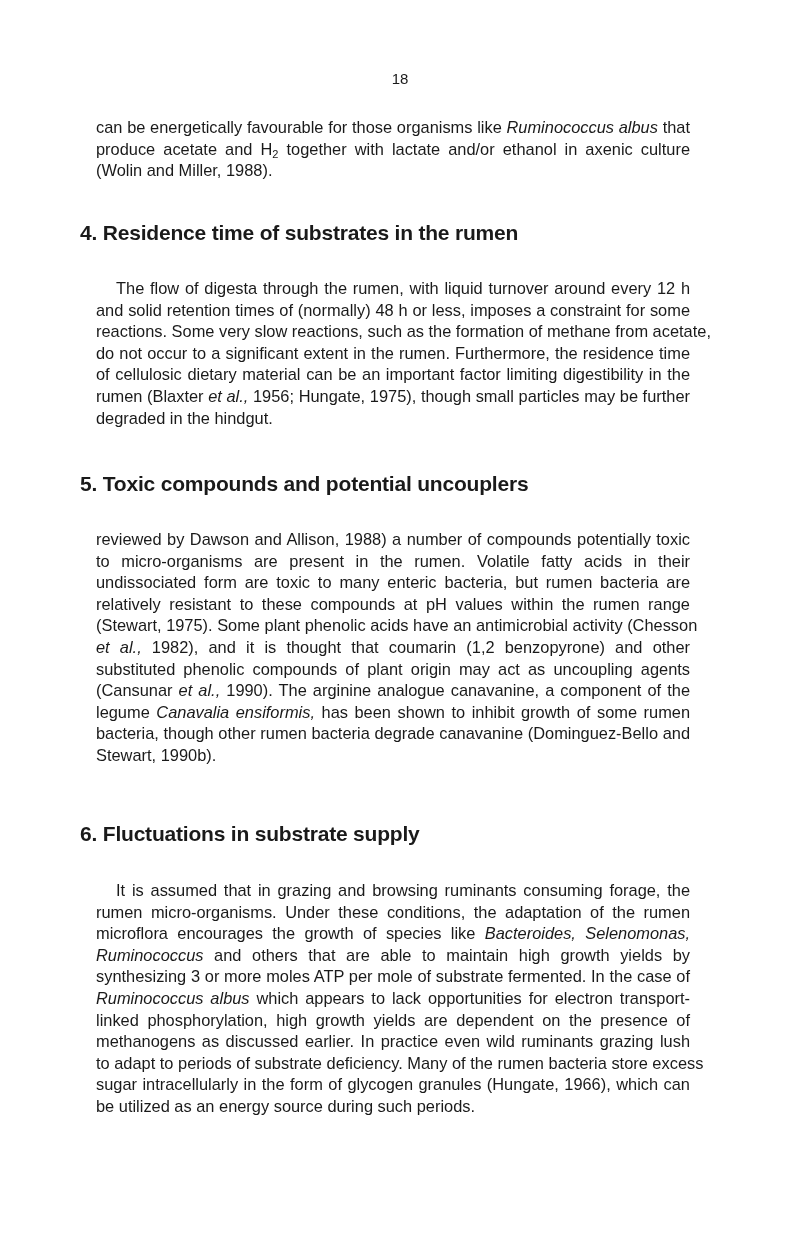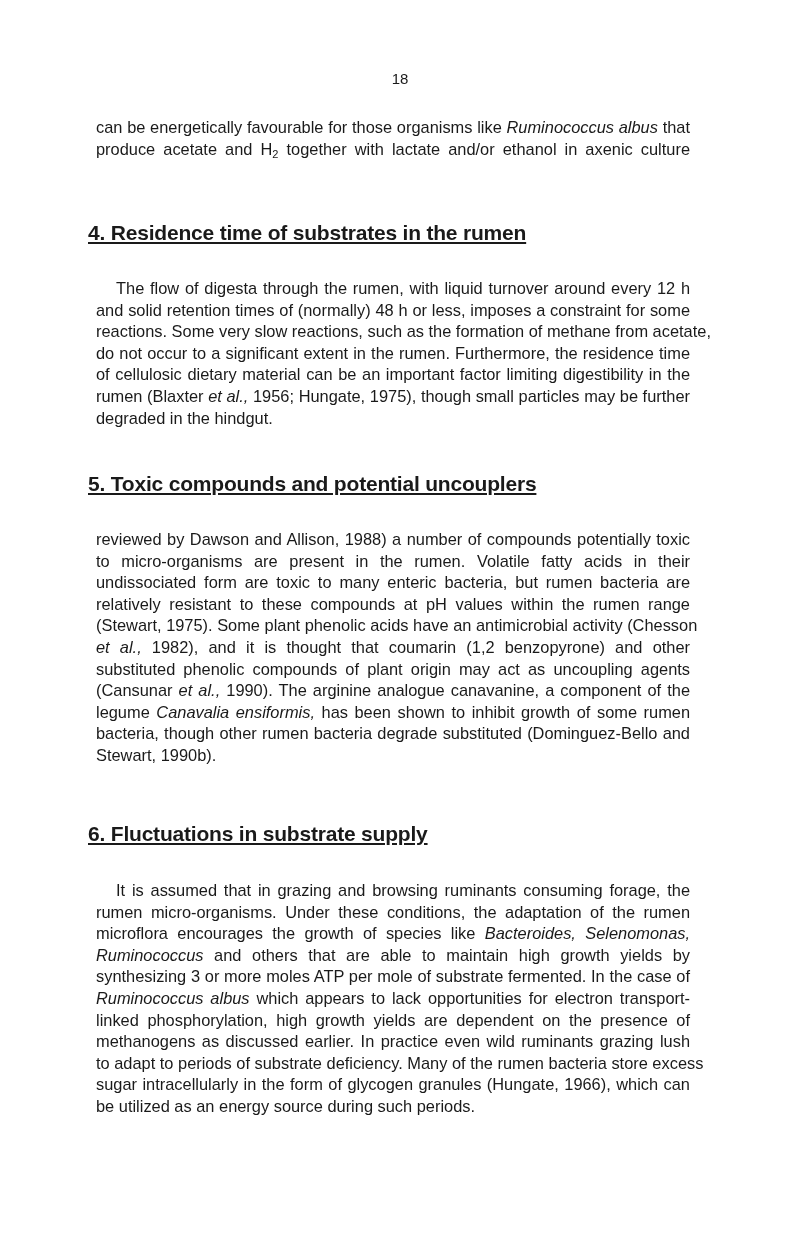--- a/index.html
+++ b/index.html
@@ -7,37 +7,37 @@
   .page-number {
     position: absolute; top: 26px; left: 0; width: 800px; text-align: center;
     font-family: "Liberation Sans", sans-serif; font-size: 15px; margin-top: 44px;
   }
   .block { position: absolute; left: 80px; width: 626px; }
   .para { font-family: Liberation Sans, sans-serif; font-size: 16.4px; line-height: 21.6px; margin: 16px; }
   .line { display: block; white-space: nowrap; text-align: justify; text-align-last: justify; height: 21.6px; }
   .line.last { text-align-last: left; }
   .line.indent { padding-left: 20px; }
   .heading {
-    position: absolute; left: 88px; margin: 0;
+    position: absolute; left: 80px; margin: 0;
     font-family: "Liberation Sans", sans-serif; font-weight: bold; font-size: 21px;
     letter-spacing: -0.2px;
-    text-decoration: underline;
   }
   i { font-style: italic; }
   sub { font-size: 11px; vertical-align: -3px; line-height: 0; }
 </style>
 </head>
 <body>
 
 <div class="page-number">18</div>
 
 <div class="block" style="top:101px;">
   <p class="para">
       <span class="line">can be energetically favourable for those organisms like <i>Ruminococcus albus</i> that</span>
       <span class="line">produce acetate and H<sub>2</sub> together with lactate and/or ethanol in axenic culture</span>
+      <span class="line last">(Wolin and Miller, 1988).</span>
     </p>
 </div>
 
 <h2 class="heading" style="top:221px;">4. Residence time of substrates in the rumen</h2>
 <div class="block" style="top:262px;">
   <p class="para">
       <span class="line indent">The flow of digesta through the rumen, with liquid turnover around every 12 h</span>
       <span class="line">and solid retention times of (normally) 48 h or less, imposes a constraint for some</span>
       <span class="line">reactions. Some very slow reactions, such as the formation of methane from acetate,</span>
       <span class="line">do not occur to a significant extent in the rumen. Furthermore, the residence time</span>
@@ -52,21 +52,21 @@
   <p class="para">
       <span class="line">reviewed by Dawson and Allison, 1988) a number of compounds potentially toxic</span>
       <span class="line">to micro-organisms are present in the rumen. Volatile fatty acids in their</span>
       <span class="line">undissociated form are toxic to many enteric bacteria, but rumen bacteria are</span>
       <span class="line">relatively resistant to these compounds at pH values within the rumen range</span>
       <span class="line">(Stewart, 1975). Some plant phenolic acids have an antimicrobial activity (Chesson</span>
       <span class="line"><i>et al.,</i> 1982), and it is thought that coumarin (1,2 benzopyrone) and other</span>
       <span class="line">substituted phenolic compounds of plant origin may act as uncoupling agents</span>
       <span class="line">(Cansunar <i>et al.,</i> 1990). The arginine analogue canavanine, a component of the</span>
       <span class="line">legume <i>Canavalia ensiformis,</i> has been shown to inhibit growth of some rumen</span>
-      <span class="line">bacteria, though other rumen bacteria degrade substituted (Dominguez-Bello and</span>
+      <span class="line">bacteria, though other rumen bacteria degrade canavanine (Dominguez-Bello and</span>
       <span class="line last">Stewart, 1990b).</span>
     </p>
 </div>
 
 <h2 class="heading" style="top:822px;">6. Fluctuations in substrate supply</h2>
 <div class="block" style="top:864px;">
   <p class="para">
       <span class="line indent">It is assumed that in grazing and browsing ruminants consuming forage, the</span>
       <span class="line">rumen micro-organisms. Under these conditions, the adaptation of the rumen</span>
       <span class="line">microflora encourages the growth of species like <i>Bacteroides, Selenomonas,</i></span>

